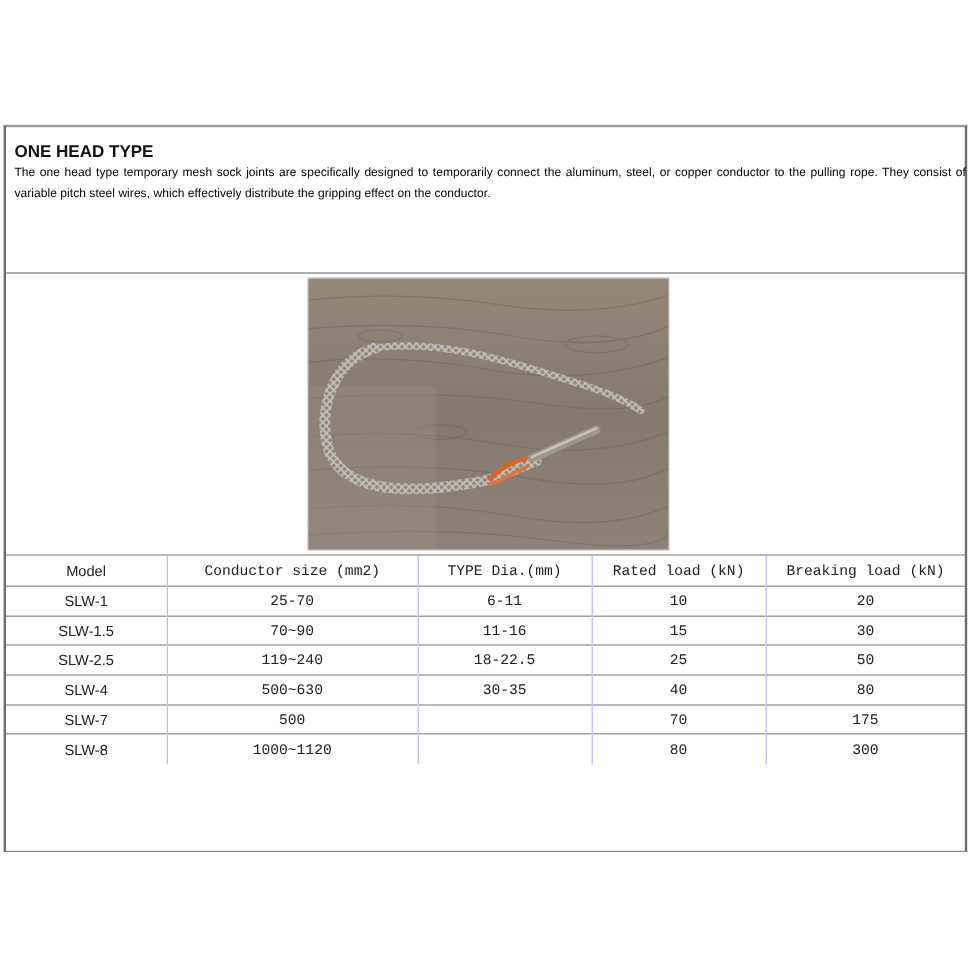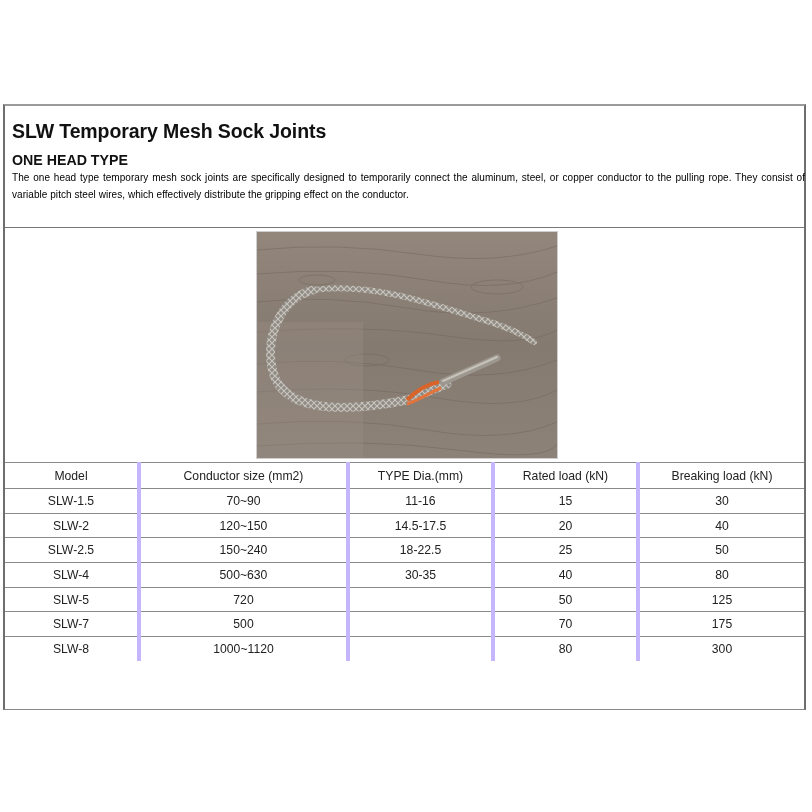--- a/index.html
+++ b/index.html
@@ -41,31 +41,30 @@
     .photo svg { display: block; }
 
     table.spec {
       position: absolute; left: 0; top: 356px; width: 799px;
       border-collapse: collapse; table-layout: fixed;
     }
     table.spec th, table.spec td {
       height: 24.7px; text-align: center; font-size: 12.2px; font-weight: normal;
       color: #222; border-top: 1px solid #8a8a8a; padding: 0;
     }
-    table.spec th + th, table.spec td + td { border-left: 4px solid #c4b5fd; }
+    table.spec th + th, table.spec td + td { border-left: 1px solid #c4b5fd; font-family: Liberation Mono, monospace; }
     table.spec th { height: 26px; border-top: 1px solid #8a8a8a; margin-top: 19px; }
     col.c1 { width: 134px; } col.c2 { width: 209px; } col.c3 { width: 145px; }
     col.c4 { width: 145px; } col.c5 { width: 166px; }
   </style>
 </head>
 <body>
 
 <div class="sheet">
   <div class="intro">
-    <div class="title">SLW Temporary Mesh Sock Joints</div>
     <div class="subtitle">ONE HEAD TYPE</div>
     <div class="desc">The one head type temporary mesh sock joints are specifically designed to temporarily connect the aluminum, steel, or copper conductor to the pulling rope. They consist of variable pitch steel wires, which effectively distribute the gripping effect on the conductor.</div>
   </div>
 
   <div class="photo-area">
     <div class="photo" title="Product photo: one head type mesh sock joint (braided steel wire grip with orange swivel eye) lying on a wooden floor">
       <svg width="300" height="226" viewBox="0 0 300 226" xmlns="http://www.w3.org/2000/svg">
         <defs>
           <linearGradient id="wood" x1="0" y1="0" x2="0" y2="1">
             <stop offset="0" stop-color="#93877c"></stop>
@@ -118,53 +117,46 @@
       <tr>
         <th>Model</th>
         <th>Conductor size (mm2)</th>
         <th>TYPE Dia.(mm)</th>
         <th>Rated load (kN)</th>
         <th>Breaking load (kN)</th>
       </tr>
     </thead>
     <tbody>
       <tr>
+        <td>SLW-1</td>
+        <td>25-70</td>
+        <td>6-11</td>
+        <td>10</td>
+        <td>20</td>
+      </tr>
+      <tr>
         <td>SLW-1.5</td>
         <td>70~90</td>
         <td>11-16</td>
         <td>15</td>
         <td>30</td>
       </tr>
       <tr>
-        <td>SLW-2</td>
-        <td>120~150</td>
-        <td>14.5-17.5</td>
-        <td>20</td>
-        <td>40</td>
-      </tr>
-      <tr>
         <td>SLW-2.5</td>
-        <td>150~240</td>
+        <td>119~240</td>
         <td>18-22.5</td>
         <td>25</td>
         <td>50</td>
       </tr>
       <tr>
         <td>SLW-4</td>
         <td>500~630</td>
         <td>30-35</td>
         <td>40</td>
         <td>80</td>
-      </tr>
-      <tr>
-        <td>SLW-5</td>
-        <td>720</td>
-        <td></td>
-        <td>50</td>
-        <td>125</td>
       </tr>
       <tr>
         <td>SLW-7</td>
         <td>500</td>
         <td></td>
         <td>70</td>
         <td>175</td>
       </tr>
       <tr>
         <td>SLW-8</td>

